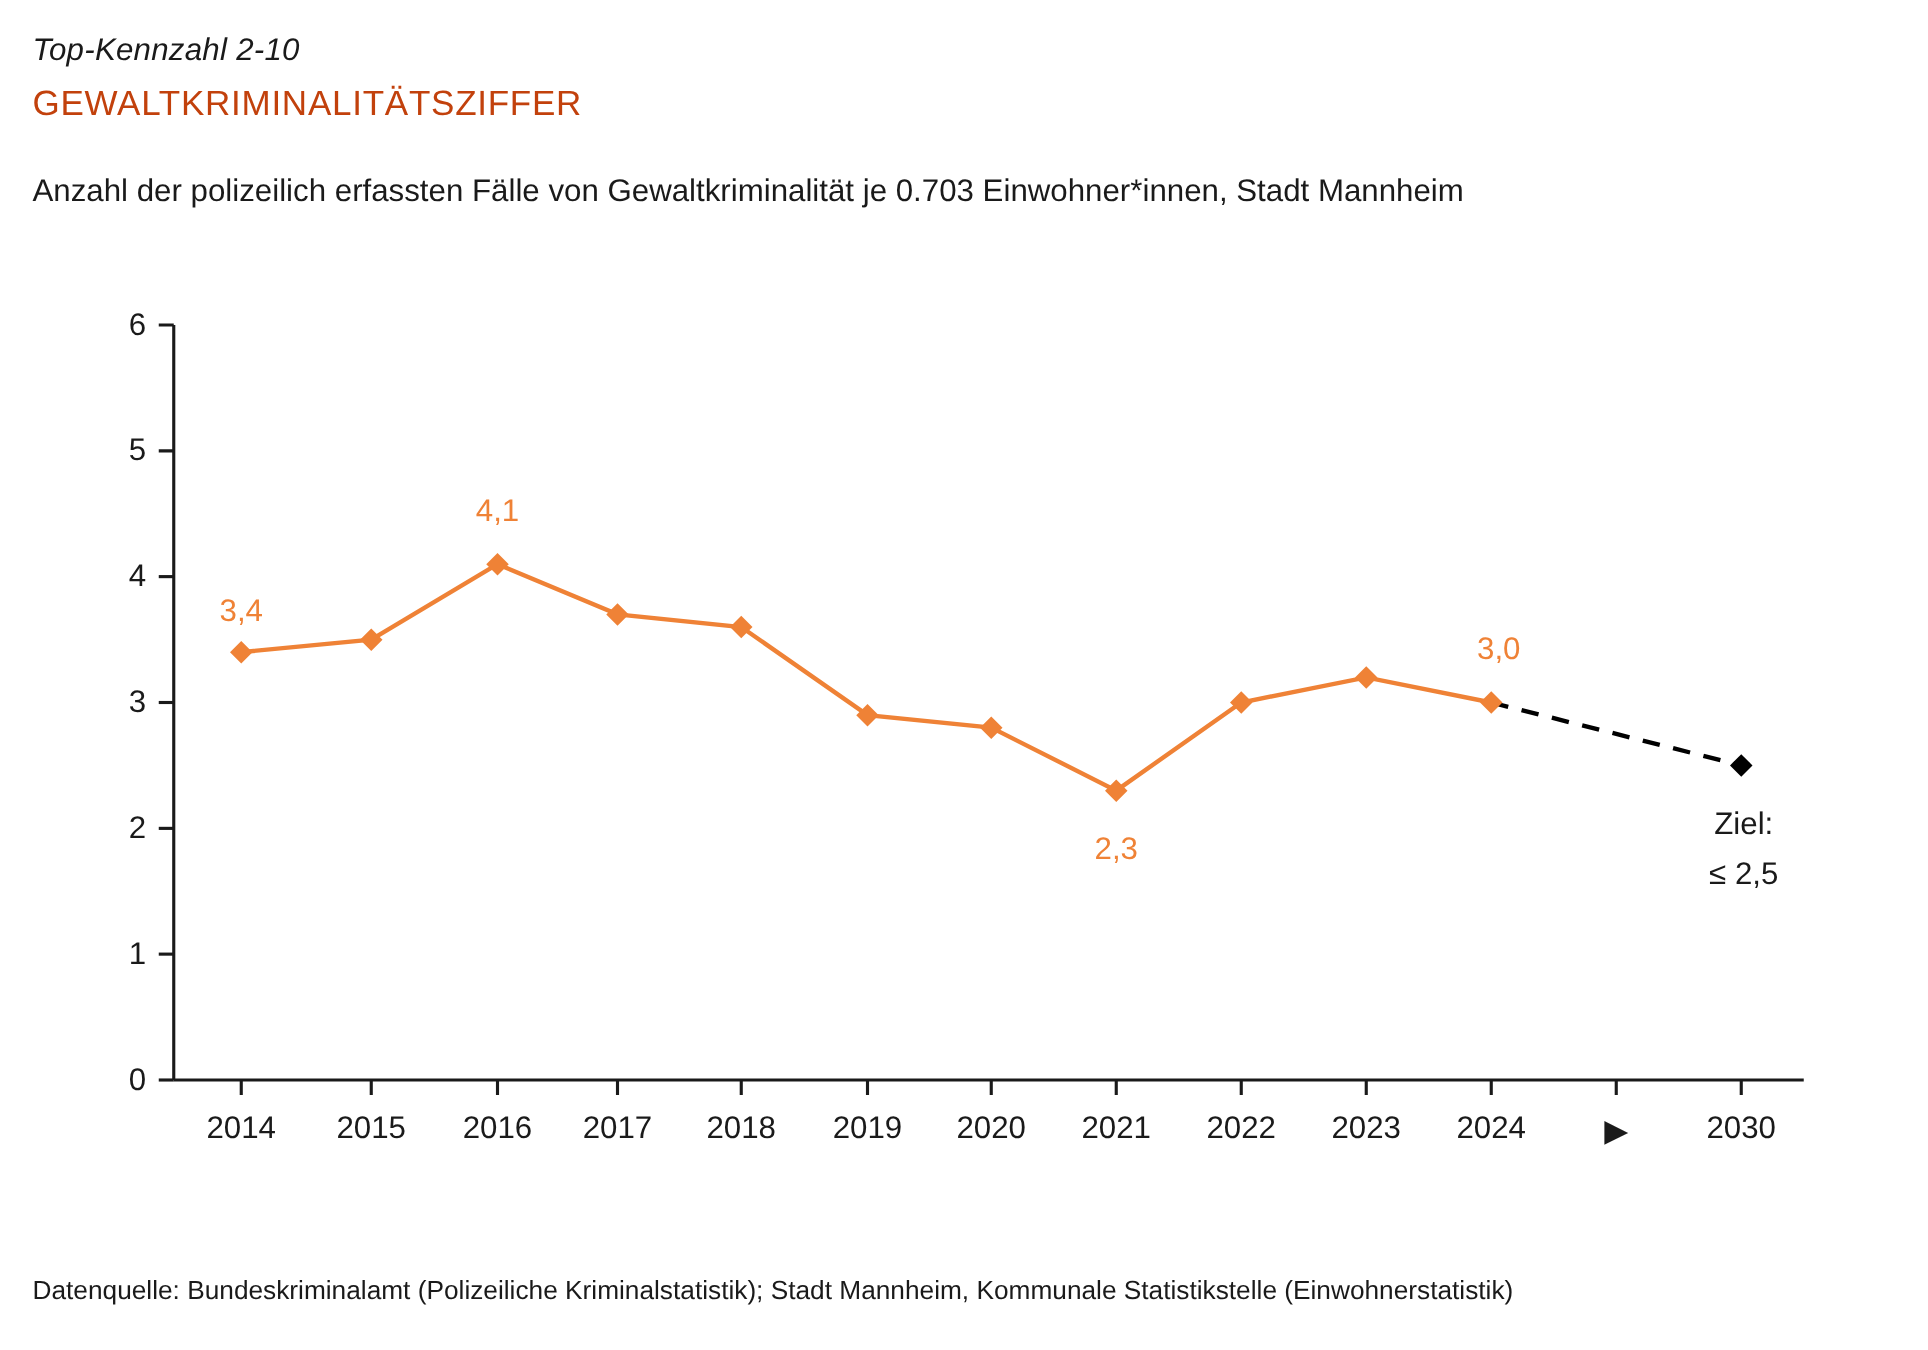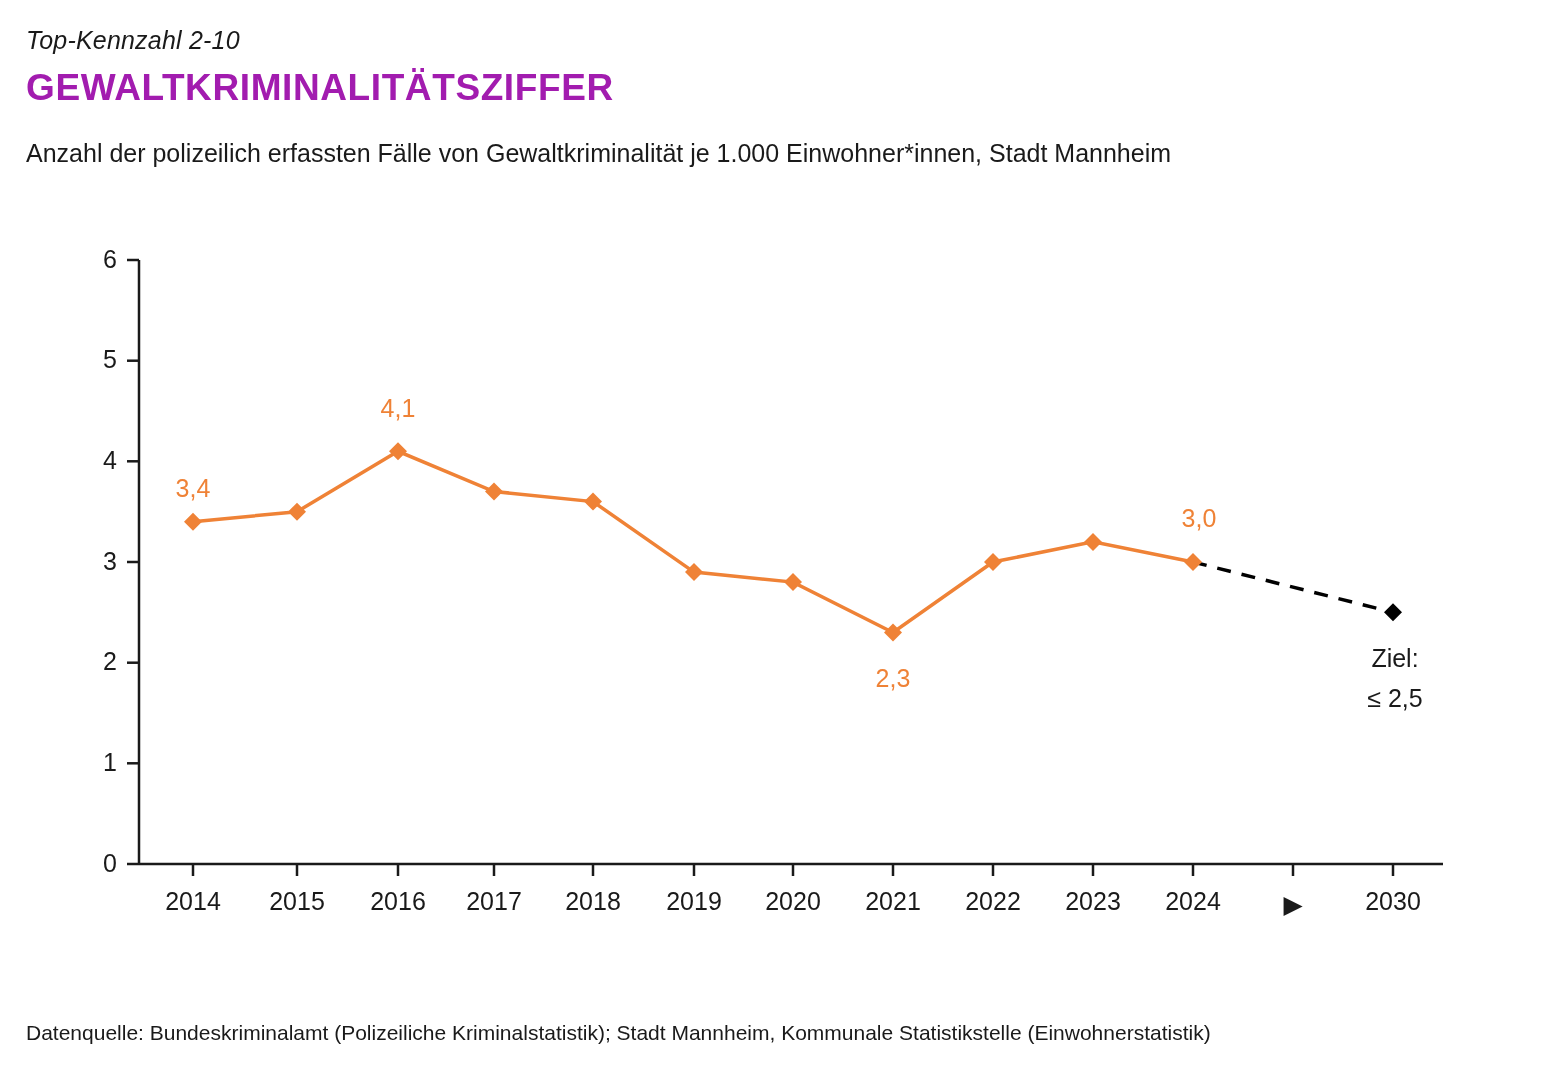--- a/index.html
+++ b/index.html
@@ -26,25 +26,24 @@
     font-size: 25px;
     letter-spacing: 0.2px;
     color: #1a1a1a;
     white-space: nowrap;
     font-style: italic;
   }
   .title {
     position: absolute;
     left: 26px;
     top: 67px;
-    font-size: 37px;
+    font-size: 28px;
     letter-spacing: 0.6px;
-    color: #a21caf;
+    color: #c2410c;
     white-space: nowrap;
-    font-weight: bold;
   }
   .subtitle {
     position: absolute;
     left: 26px;
     top: 139px;
     font-size: 25px;
     color: #1a1a1a;
     white-space: nowrap;
   }
   .source {
@@ -94,21 +93,21 @@
     text-anchor: middle;
   }
 </style>
 </head>
 <body>
 
 <div class="page">
 
   <div class="kicker">Top-Kennzahl 2-10</div>
   <div class="title">GEWALTKRIMINALITÄTSZIFFER</div>
-  <div class="subtitle">Anzahl der polizeilich erfassten Fälle von Gewaltkriminalität je 1.000 Einwohner*innen, Stadt Mannheim</div>
+  <div class="subtitle">Anzahl der polizeilich erfassten Fälle von Gewaltkriminalität je 0.703 Einwohner*innen, Stadt Mannheim</div>
 
   <div class="chart">
     <svg width="1542" height="700" viewBox="0 0 1542 700" xmlns="http://www.w3.org/2000/svg">
 
       <line x1="139" y1="40" x2="139" y2="644" stroke="#1a1a1a" stroke-width="2.5"></line>
       <line x1="139" y1="644" x2="1443" y2="644" stroke="#1a1a1a" stroke-width="2.5"></line>
 
       <g>
         <line x1="127" y1="40" x2="139" y2="40" stroke="#1a1a1a" stroke-width="2.5"></line>
         <line x1="127" y1="140.7" x2="139" y2="140.7" stroke="#1a1a1a" stroke-width="2.5"></line>

